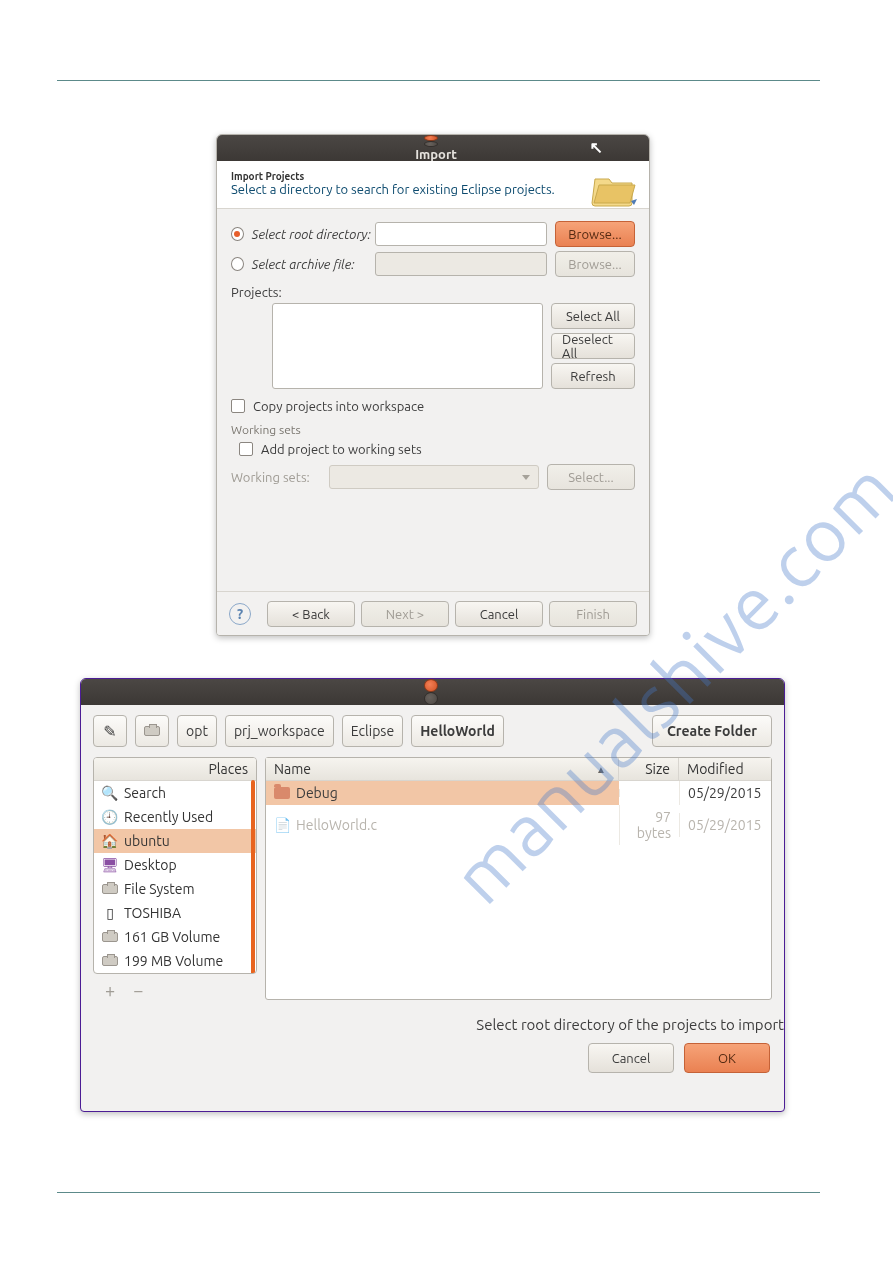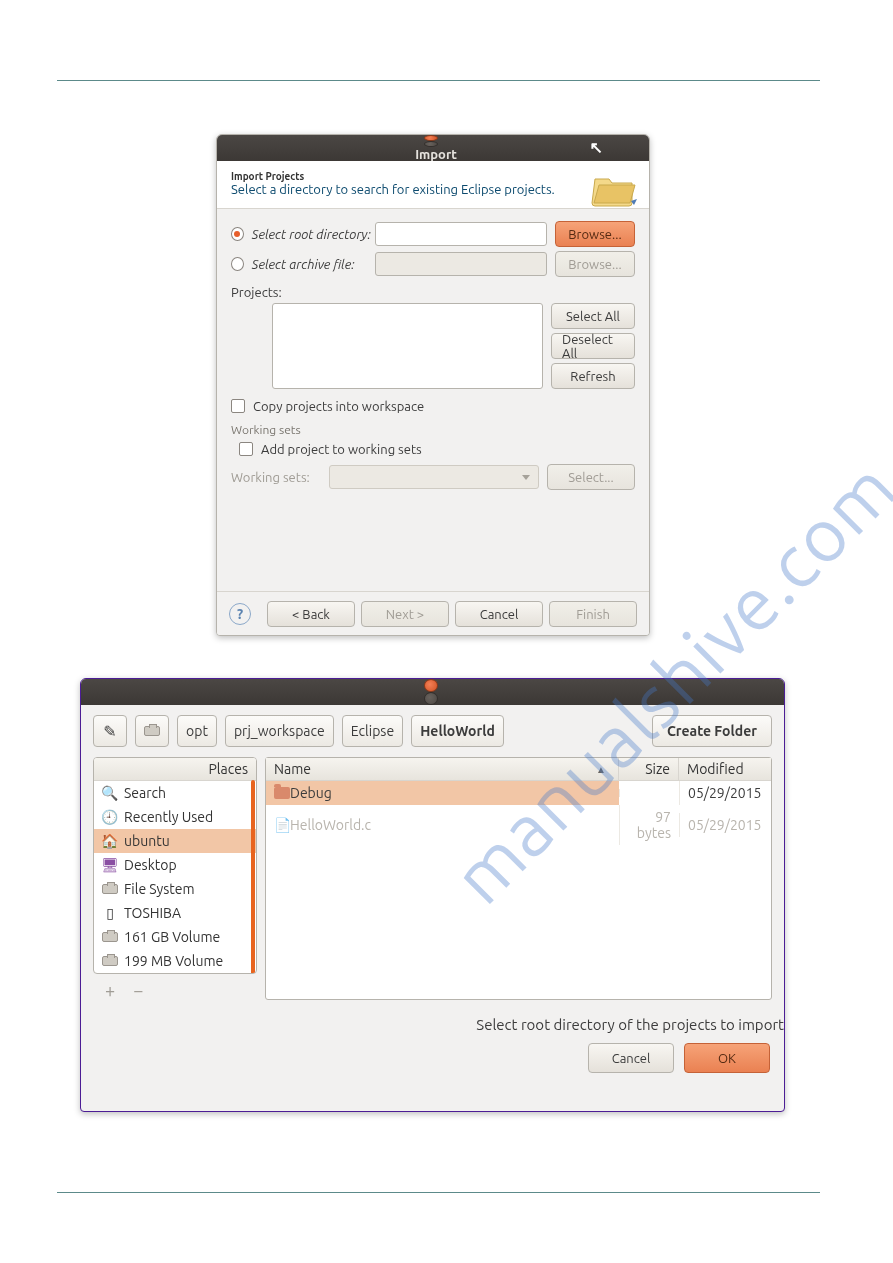--- a/index.html
+++ b/index.html
@@ -144,21 +144,21 @@
 
   .file-panel{ flex:1; border:1px solid #b6b3ac; border-radius:3px; background:#fff; display:flex;flex-direction:column;}
   .file-headers{ display:flex; background:linear-gradient(#f6f4ef,#e7e4dd); border-bottom:1px solid #d8d5cf;}
   .fh{ padding:3px 8px; font-size:14px; color:#333; border-right:1px solid #d8d5cf;}
   .fh.name{ flex:1; display:flex;align-items:center;}
   .fh.name .arrow{ margin-left:auto; margin-right:4px; font-size:10px;color:#6a665f;}
   .fh.size{ width:60px; text-align:right;}
   .fh.mod{ width:92px; border-right:none;}
   .file-rows{ flex:1;}
   .frow{ display:flex; align-items:center; font-size:14px;}
-  .frow .cname{ flex:1; padding:4px 8px; display:flex;align-items:center;gap:0;}
+  .frow .cname{ flex:1; padding:4px 8px; display:flex;align-items:center;gap:6px;}
   .frow .csize{ width:60px; padding:4px 8px; text-align:right;border-left:1px solid #ece9e3;}
   .frow .cmod{ width:92px; padding:4px 8px; border-left:1px solid #ece9e3;}
   .frow.sel .cname{ background:#f2c6a6;}
   .frow.disabled{ color:#b8b4ad;}
   .folder-mini{ width:16px;height:12px;background:#d9896b;border-radius:2px;position:relative;display:inline-block;}
   .folder-mini::before{content:"";position:absolute;left:0;top:-3px;width:7px;height:3px;background:#d9896b;border-radius:2px 2px 0 0;}
 
   .chooser-msg{ text-align:right; padding:16px 0 10px; font-size:15px; color:#3c3c3c;}
   .chooser-footer{ display:flex; justify-content:flex-end; gap:10px; padding:0 14px 14px;}
   .chooser-footer .ubtn{ width:86px; height:30px;}

